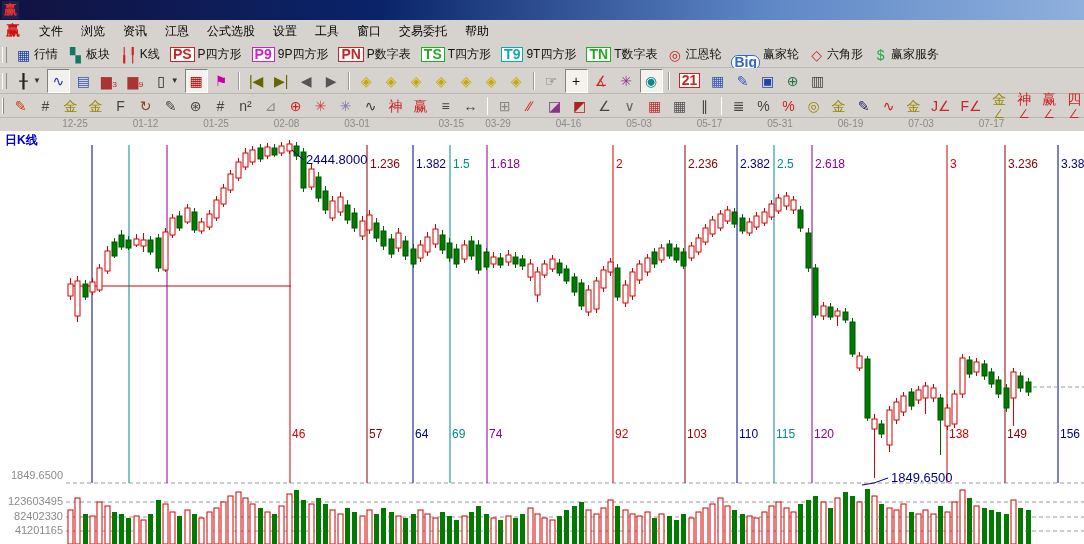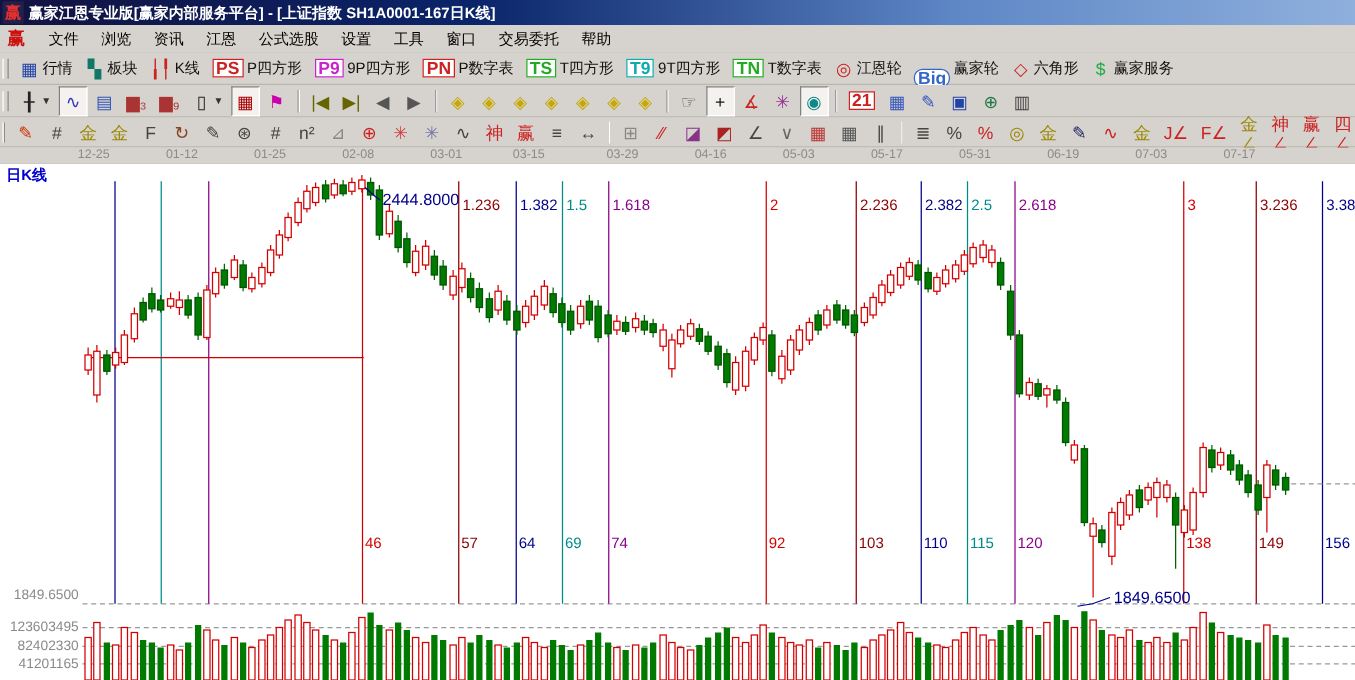--- a/index.html
+++ b/index.html
@@ -39,21 +39,20 @@
   .datestrip span{position:absolute;top:0;width:44px;margin-left:-22px;
     text-align:center;font-size:10px;color:#8a8a8a;}
   #chart{position:absolute;top:131px;left:0;}
   text{font-family:"Liberation Sans",sans-serif;}
 </style>
 </head>
 <body>
 
 <div class="titlebar">
   <span class="tb-logo">赢</span>
-  <span>赢家江恩专业版[赢家内部服务平台] - [上证指数  SH1A0001-167日K线]</span>
 </div>
 
 <div class="menubar">
   <span class="menu-logo">赢</span>
   <div id="menu-items" style="display:flex;">
       <div class="menu-item">文件</div>
       <div class="menu-item">浏览</div>
       <div class="menu-item">资讯</div>
       <div class="menu-item">江恩</div>
       <div class="menu-item">公式选股</div>
@@ -350,21 +349,21 @@
       <span class="glyph" style="color: rgb(204, 34, 34);">四∠</span>
     </div>
   </div>
 
 <div class="datestrip" id="datestrip">
     <span style="left: 75px;">12-25</span>
     <span style="left: 145.5px;">01-12</span>
     <span style="left: 216px;">01-25</span>
     <span style="left: 286.5px;">02-08</span>
     <span style="left: 357px;">03-01</span>
-    <span style="left: 423px;">03-15</span>
+    <span style="left: 442px; text-align: right;">03-15</span>
     <span style="left: 498px;">03-29</span>
     <span style="left: 568.5px;">04-16</span>
     <span style="left: 639px;">05-03</span>
     <span style="left: 709.5px;">05-17</span>
     <span style="left: 780px;">05-31</span>
     <span style="left: 850.5px; text-align: center;">06-19</span>
     <span style="left: 921px;">07-03</span>
     <span style="left: 991.5px;">07-17</span>
     <span style="left: 1118px; margin-top: 12px;">07-31</span>
   </div>

